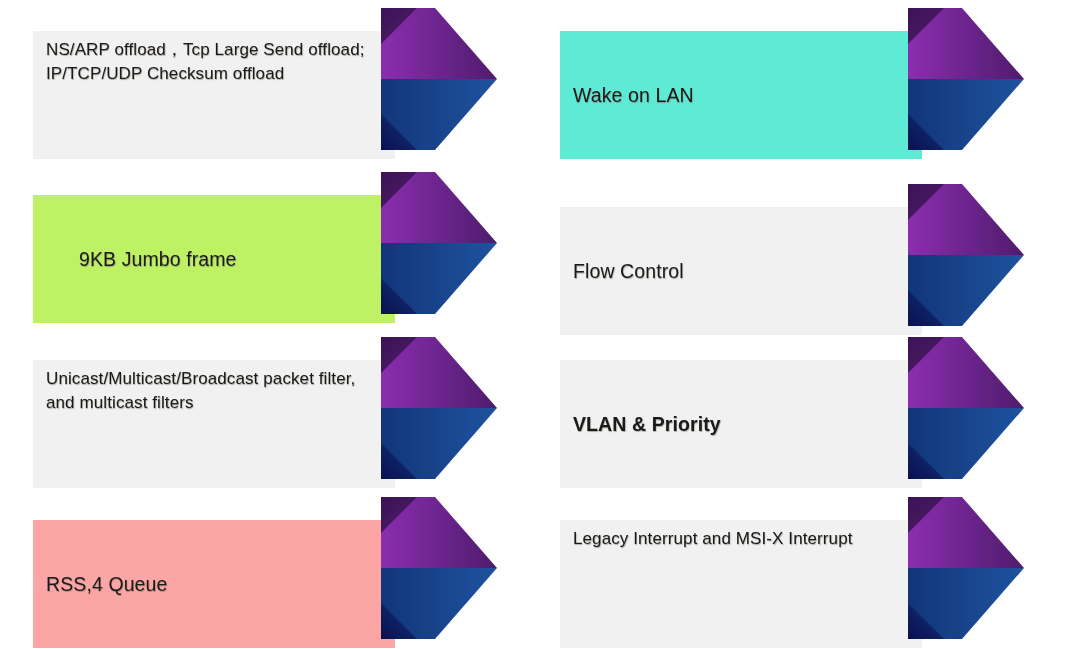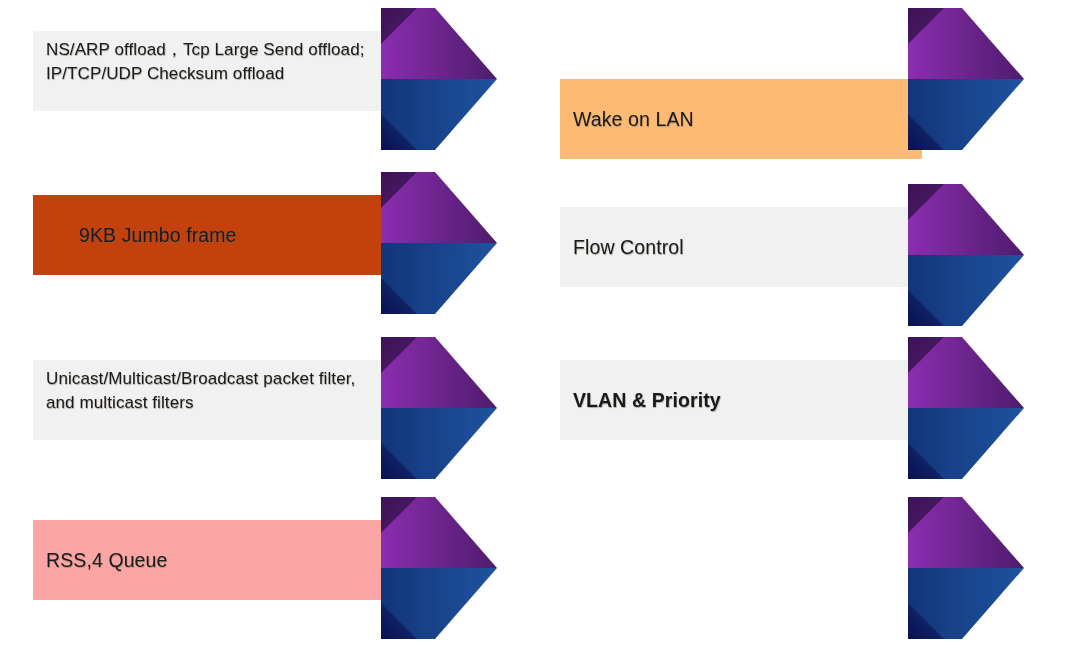--- a/index.html
+++ b/index.html
@@ -26,21 +26,21 @@
     width: 497px;
     height: 162px;
   }
 
   
   .plate {
     position: absolute;
     left: 33px;
     top: 31px;
     width: 362px;
-    height: 80px;
+    height: 128px;
     background: #f1f1f1;
     box-sizing: border-box;
     padding: 0 14px 0 13px;
     display: flex;
     flex-direction: column;
     justify-content: center;
   }
   .item.multiline .plate {
     justify-content: flex-start;
     padding-top: 7px;
@@ -106,21 +106,21 @@
 
         <path class="wingBottom" d="M62 71 H124 L62 142 H8 L8 71 Z" fill="url(#gradBlue-0)"></path>
 
         <path class="foldTop" d="M8 0 H44 L8 36 Z" fill="url(#gradPurpleShadow-0)"></path>
 
         <path class="foldBottom" d="M8 106 L44 142 H8 Z" fill="url(#gradBlueShadow-0)"></path>
       </svg>
     </div>
   </div>
     <div class="item" style="left: 527px; top: 0px;">
-    <div class="plate" style="background: #fdba74; margin-top: 48px;">
+    <div class="plate" style="background: #5eead4;">
       <div class="label" style="color: rgb(26, 26, 26);">Wake on LAN</div>
     </div>
     <div class="chevron">
       <svg viewBox="0 0 124 142" preserveAspectRatio="none" xmlns="http://www.w3.org/2000/svg">
         <defs>
           <linearGradient class="gradPurple" x1="0" y1="0" x2="1" y2="0" id="gradPurple-1">
             <stop class="gp0" offset="0" stop-color="#8B2DB0"></stop>
             <stop class="gp1" offset="1" stop-color="#4E1C6B"></stop>
           </linearGradient>
           <linearGradient class="gradBlue" x1="0" y1="0" x2="1" y2="0" id="gradBlue-1">
@@ -141,21 +141,21 @@
 
         <path class="wingBottom" d="M62 71 H124 L62 142 H8 L8 71 Z" fill="url(#gradBlue-1)"></path>
 
         <path class="foldTop" d="M8 0 H44 L8 36 Z" fill="url(#gradPurpleShadow-1)"></path>
 
         <path class="foldBottom" d="M8 106 L44 142 H8 Z" fill="url(#gradBlueShadow-1)"></path>
       </svg>
     </div>
   </div>
     <div class="item" style="left: 0px; top: 164px;">
-    <div class="plate" style="background: #c2410c; padding-left: 46px;">
+    <div class="plate" style="background: #bef264; padding-left: 46px;">
       <div class="label" style="color: rgb(26, 26, 26);">9KB Jumbo frame</div>
     </div>
     <div class="chevron">
       <svg viewBox="0 0 124 142" preserveAspectRatio="none" xmlns="http://www.w3.org/2000/svg">
         <defs>
           <linearGradient class="gradPurple" x1="0" y1="0" x2="1" y2="0" id="gradPurple-2">
             <stop class="gp0" offset="0" stop-color="#8B2DB0"></stop>
             <stop class="gp1" offset="1" stop-color="#4E1C6B"></stop>
           </linearGradient>
           <linearGradient class="gradBlue" x1="0" y1="0" x2="1" y2="0" id="gradBlue-2">
@@ -316,20 +316,23 @@
 
         <path class="wingBottom" d="M62 71 H124 L62 142 H8 L8 71 Z" fill="url(#gradBlue-6)"></path>
 
         <path class="foldTop" d="M8 0 H44 L8 36 Z" fill="url(#gradPurpleShadow-6)"></path>
 
         <path class="foldBottom" d="M8 106 L44 142 H8 Z" fill="url(#gradBlueShadow-6)"></path>
       </svg>
     </div>
   </div>
     <div class="item multiline" style="left: 527px; top: 489px;">
+    <div class="plate" style="background: rgb(241, 241, 241);">
+      <div class="label" style="color: rgb(26, 26, 26);">Legacy Interrupt and MSI-X Interrupt</div>
+    </div>
     <div class="chevron">
       <svg viewBox="0 0 124 142" preserveAspectRatio="none" xmlns="http://www.w3.org/2000/svg">
         <defs>
           <linearGradient class="gradPurple" x1="0" y1="0" x2="1" y2="0" id="gradPurple-7">
             <stop class="gp0" offset="0" stop-color="#8B2DB0"></stop>
             <stop class="gp1" offset="1" stop-color="#4E1C6B"></stop>
           </linearGradient>
           <linearGradient class="gradBlue" x1="0" y1="0" x2="1" y2="0" id="gradBlue-7">
             <stop class="gb0" offset="0" stop-color="#12357A"></stop>
             <stop class="gb1" offset="1" stop-color="#1E539E"></stop>

